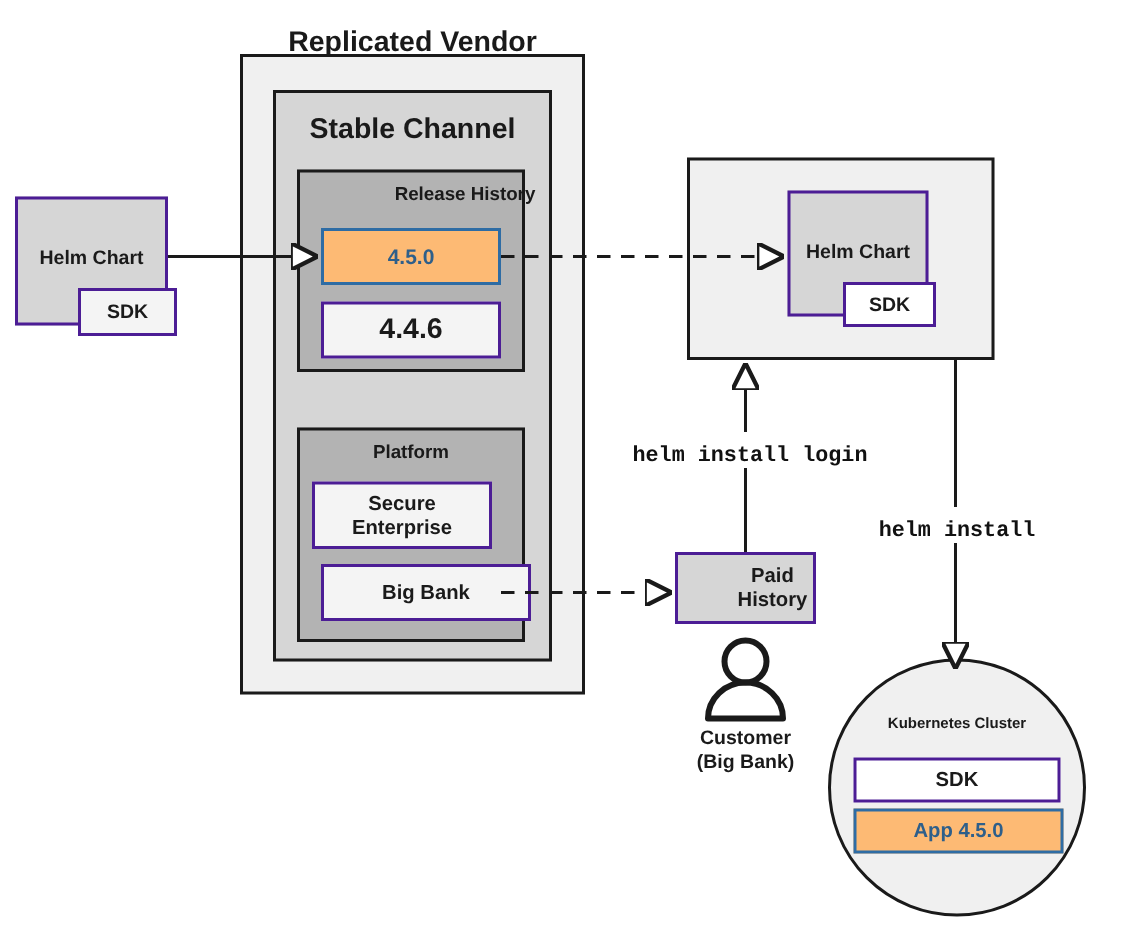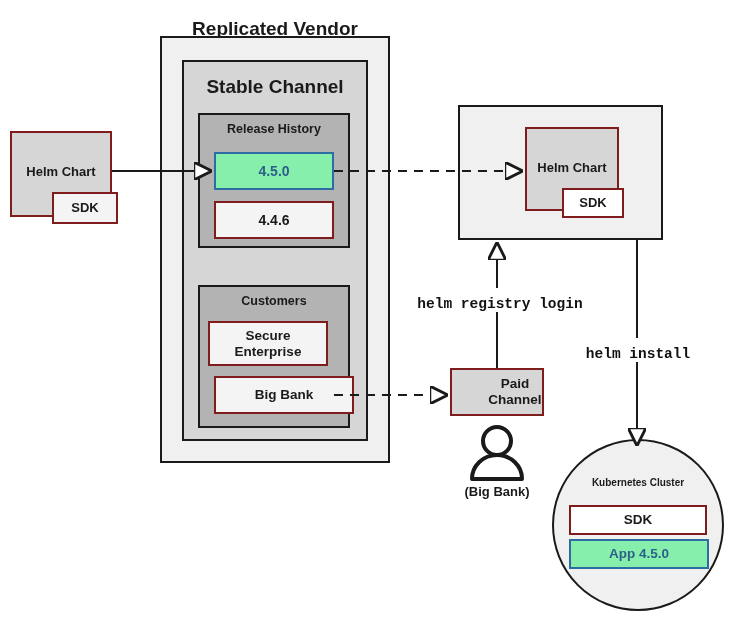--- a/index.html
+++ b/index.html
@@ -17,35 +17,35 @@
   #stage {
     position: absolute;
     left: 0; top: 0;
     width: 747px;
     height: 634px;
   }
   .abs { position: absolute; box-sizing: border-box; }
 
   
   .box {
-    border: 2px solid #7f1d1d;
+    border: 2px solid #4c1d95;
     display: flex;
     align-items: center;
     justify-content: center;
     text-align: left;
     font-weight: bold;
     color: #1a1a1a;
     line-height: 1.15;
   }
   .fill-outer   { background: #f0f0f0; }
   .fill-mid     { background: #d6d6d6; padding-left: 36px; }
   .fill-inner   { background: #b3b3b3; }
   .fill-item    { background: #f4f4f4; }
   .fill-white   { background: #ffffff; }
-  .fill-blue    { background: #86efac; border-color: #2e6ca4; color: #2e5f8a; }
+  .fill-blue    { background: #fdba74; border-color: #2e6ca4; color: #2e5f8a; }
   .fill-chart   { background: #d6d6d6; }
 
   .grouptitle {
     position: absolute;
     left: 0; right: 0;
     text-align: center;
     font-weight: bold;
     color: #1a1a1a;
     font-size: 19px;
   }
@@ -97,31 +97,31 @@
   </div>
 
   <div class="grouptitle" style="left:160px; width:230px; top:18px;">Replicated Vendor Platform</div>
 
   <div class="abs fill-outer" style="left:160px; top:36px; width:230px; height:427px; border:2px solid #1a1a1a;"></div>
 
   <div class="abs fill-mid" style="left:182px; top:60px; width:186px; height:381px; border:2px solid #1a1a1a;"></div>
   <div class="grouptitle" style="left:182px; width:186px; top:76px;">Stable Channel</div>
 
   <div class="abs fill-inner" style="left:198px; top:113px; width:152px; height:135px; border:2px solid #1a1a1a;"></div>
-  <div class="grouptitle" style="left:198px; width:152px; top:122px; font-size:12.5px;">Release History</div>
+  <div class="grouptitle" style="left:198px; width:152px; top:122px; font-size:12.5px;padding-left:36px;">Release History</div>
 
   <div class="abs box fill-blue" style="left:214px; top:152px; width:120px; height:38px; font-size:14px;">
     <span>4.5.0</span>
   </div>
-  <div class="abs box fill-item" style="left:214px; top:201px; width:120px; height:38px; font-size:14px;">
+  <div class="abs box fill-item" style="left:214px; top:201px; width:120px; height:38px; font-size:19px;">
     <span>4.4.6</span>
   </div>
 
   <div class="abs fill-inner" style="left:198px; top:285px; width:152px; height:143px; border:2px solid #1a1a1a;"></div>
-  <div class="grouptitle" style="left:198px; width:152px; top:294px; font-size:12.5px;">Customers</div>
+  <div class="grouptitle" style="left:198px; width:152px; top:294px; font-size:12.5px;">Platform</div>
 
   <div class="abs box fill-item" style="left:208px; top:321px; width:120px; height:45px; font-size:13.5px; flex-direction:column;">
     <span>Secure</span>
     <span>Enterprise</span>
   </div>
   <div class="abs box fill-item" style="left:214px; top:376px; width:140px; height:38px; font-size:13.5px;">
     <span>Big Bank</span>
   </div>
 
 
@@ -129,38 +129,39 @@
 
   <div class="abs box fill-chart" style="left:525px; top:127px; width:94px; height:84px; font-size:13px; align-items:flex-start; padding-top:32px;">
     <span>Helm Chart</span>
   </div>
   <div class="abs box fill-white" style="left:562px; top:188px; width:62px; height:30px; font-size:13px;">
     <span>SDK</span>
   </div>
 
   <div class="abs box fill-mid" style="left:450px; top:368px; width:94px; height:48px; font-size:13.5px; flex-direction:column;">
     <span>Paid</span>
-    <span>Channel</span>
+    <span>History</span>
   </div>
 
   <div class="caption" style="left:430px; width:134px; top:484px;">
+    <div>Customer</div>
     <div>(Big Bank)</div>
   </div>
 
   <div class="abs circle" style="left:552px; top:439px; width:172px; height:172px;"></div>
   <div class="grouptitle" style="left:552px; width:172px; top:477px; font-size:10px;">Kubernetes Cluster</div>
 
   <div class="abs box fill-white" style="left:569px; top:505px; width:138px; height:30px; font-size:13.5px;">
     <span>SDK</span>
   </div>
   <div class="abs box fill-blue" style="left:569px; top:539px; width:140px; height:30px; font-size:13.5px;">
     <span>App 4.5.0</span>
   </div>
 
-  <div class="mono" style="left:400px; width:200px; top:296px;">helm registry login</div>
+  <div class="mono" style="left:400px; width:200px; top:296px;">helm install login</div>
   <div class="mono" style="left:576px; width:124px; top:346px;text-align:center;">helm install</div>
 
   <svg class="overlay" viewBox="0 0 747 634">
     <defs>
       <marker id="arrow-open" viewBox="0 0 10 10" refX="9" refY="5" markerWidth="9" markerHeight="9" orient="auto-start-reverse">
         <path d="M 0 0 L 10 5 L 0 10 z" fill="#ffffff" stroke="#1a1a1a" stroke-width="1.6"></path>
       </marker>
     </defs>
 
     <line x1="112" y1="171" x2="210" y2="171" stroke="#1a1a1a" stroke-width="2" marker-end="url(#arrow-open)"></line>

